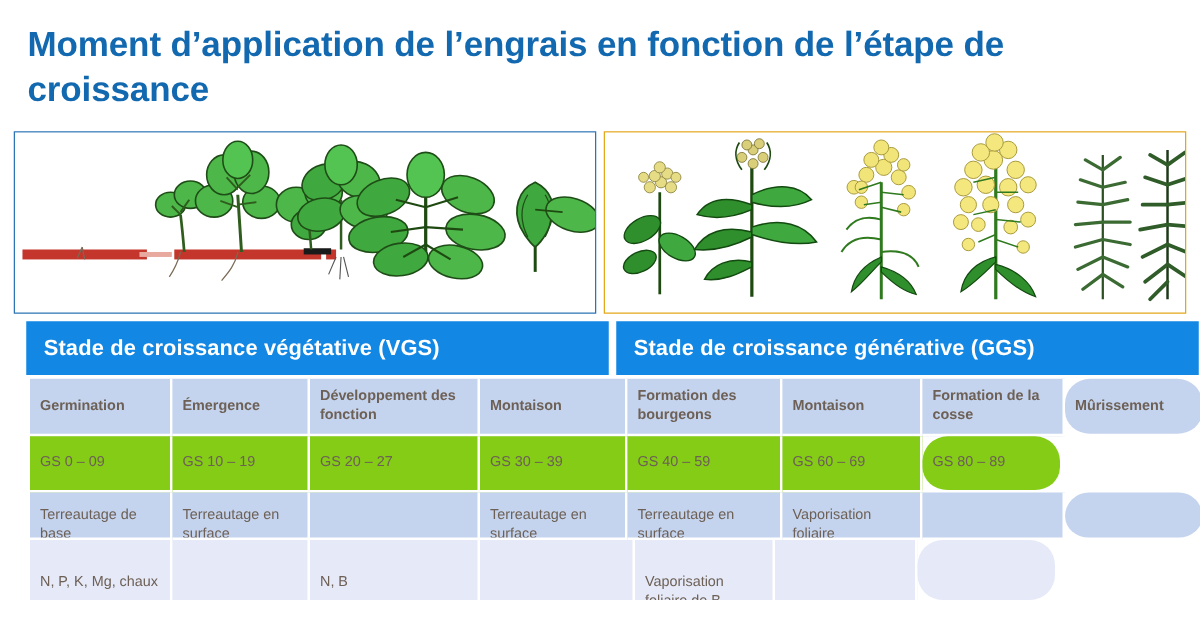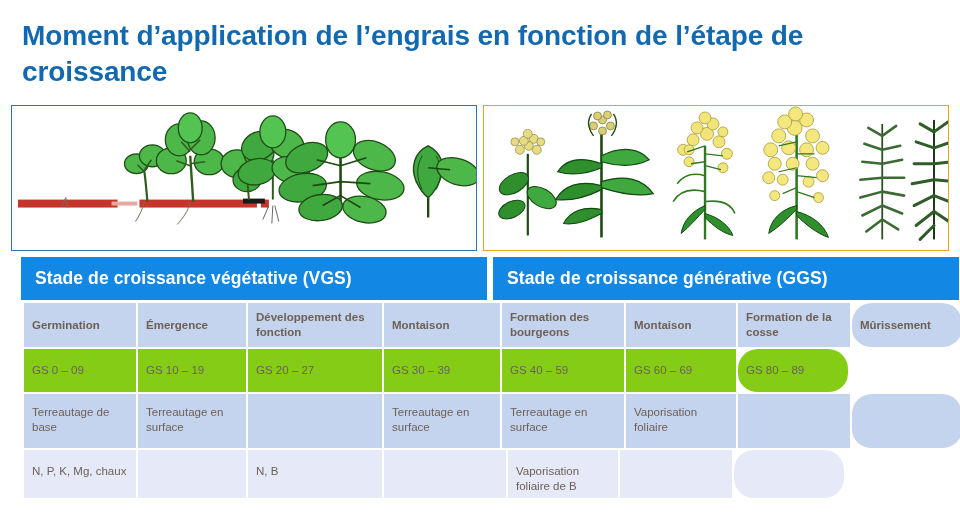--- a/index.html
+++ b/index.html
@@ -105,31 +105,31 @@
     align-items: center;
   }
   .row-gs .cell {
     background: #84cc16;
     height: 45px;
     display: flex;
     align-items: center;
   }
   .row-app .cell {
     background: #C5D4EE;
-    height: 56px;
+    height: 38px;
     display: flex;
     align-items: flex-start;
     padding-top: 11px;
   }
   .row-nutrient .cell {
     background: #E6EAF8;
     height: 48px;
     display: flex;
     align-items: flex-start;
-    padding-top: 14px;
+    padding-top: 27px;
     border-bottom: none;
   }
 </style>
 </head>
 <body>
 
 <div class="slide">
 
   <div class="title">Moment d’application de l’engrais en fonction de l’étape de croissance</div>
 

